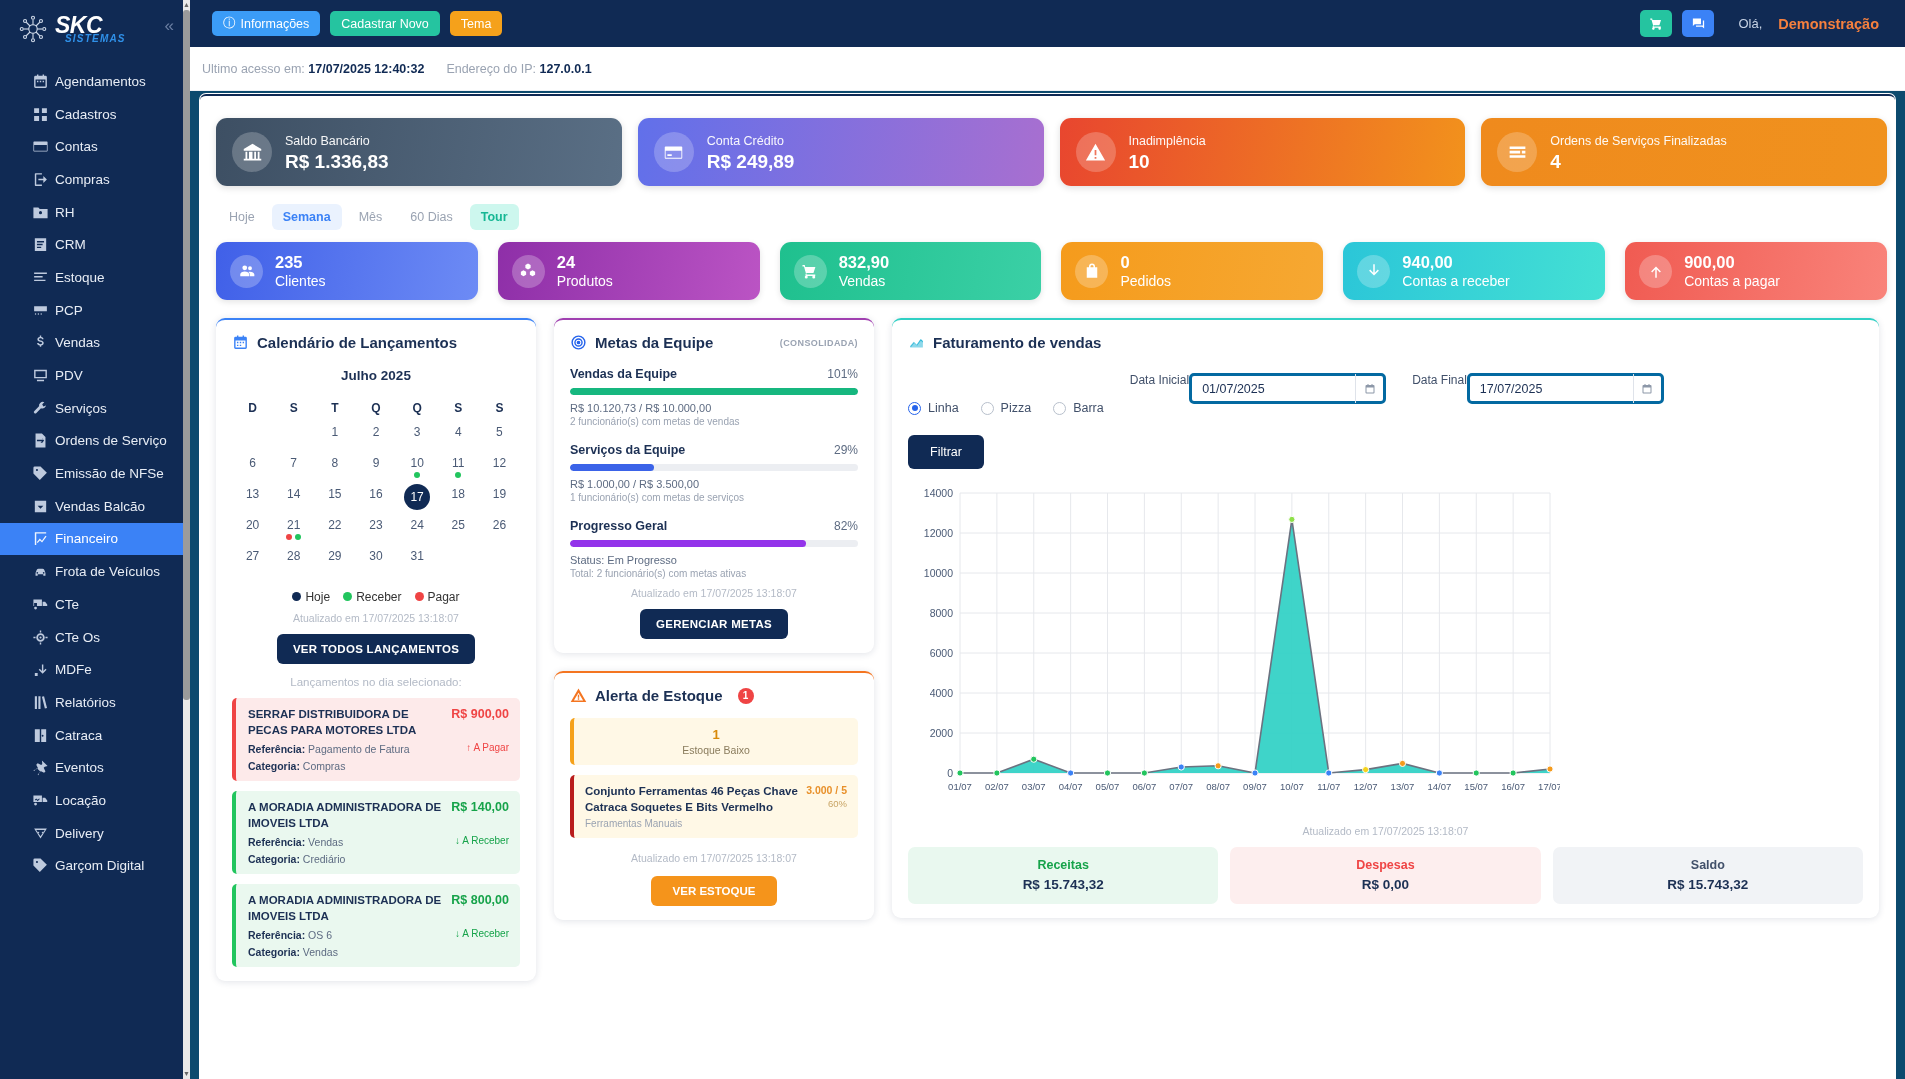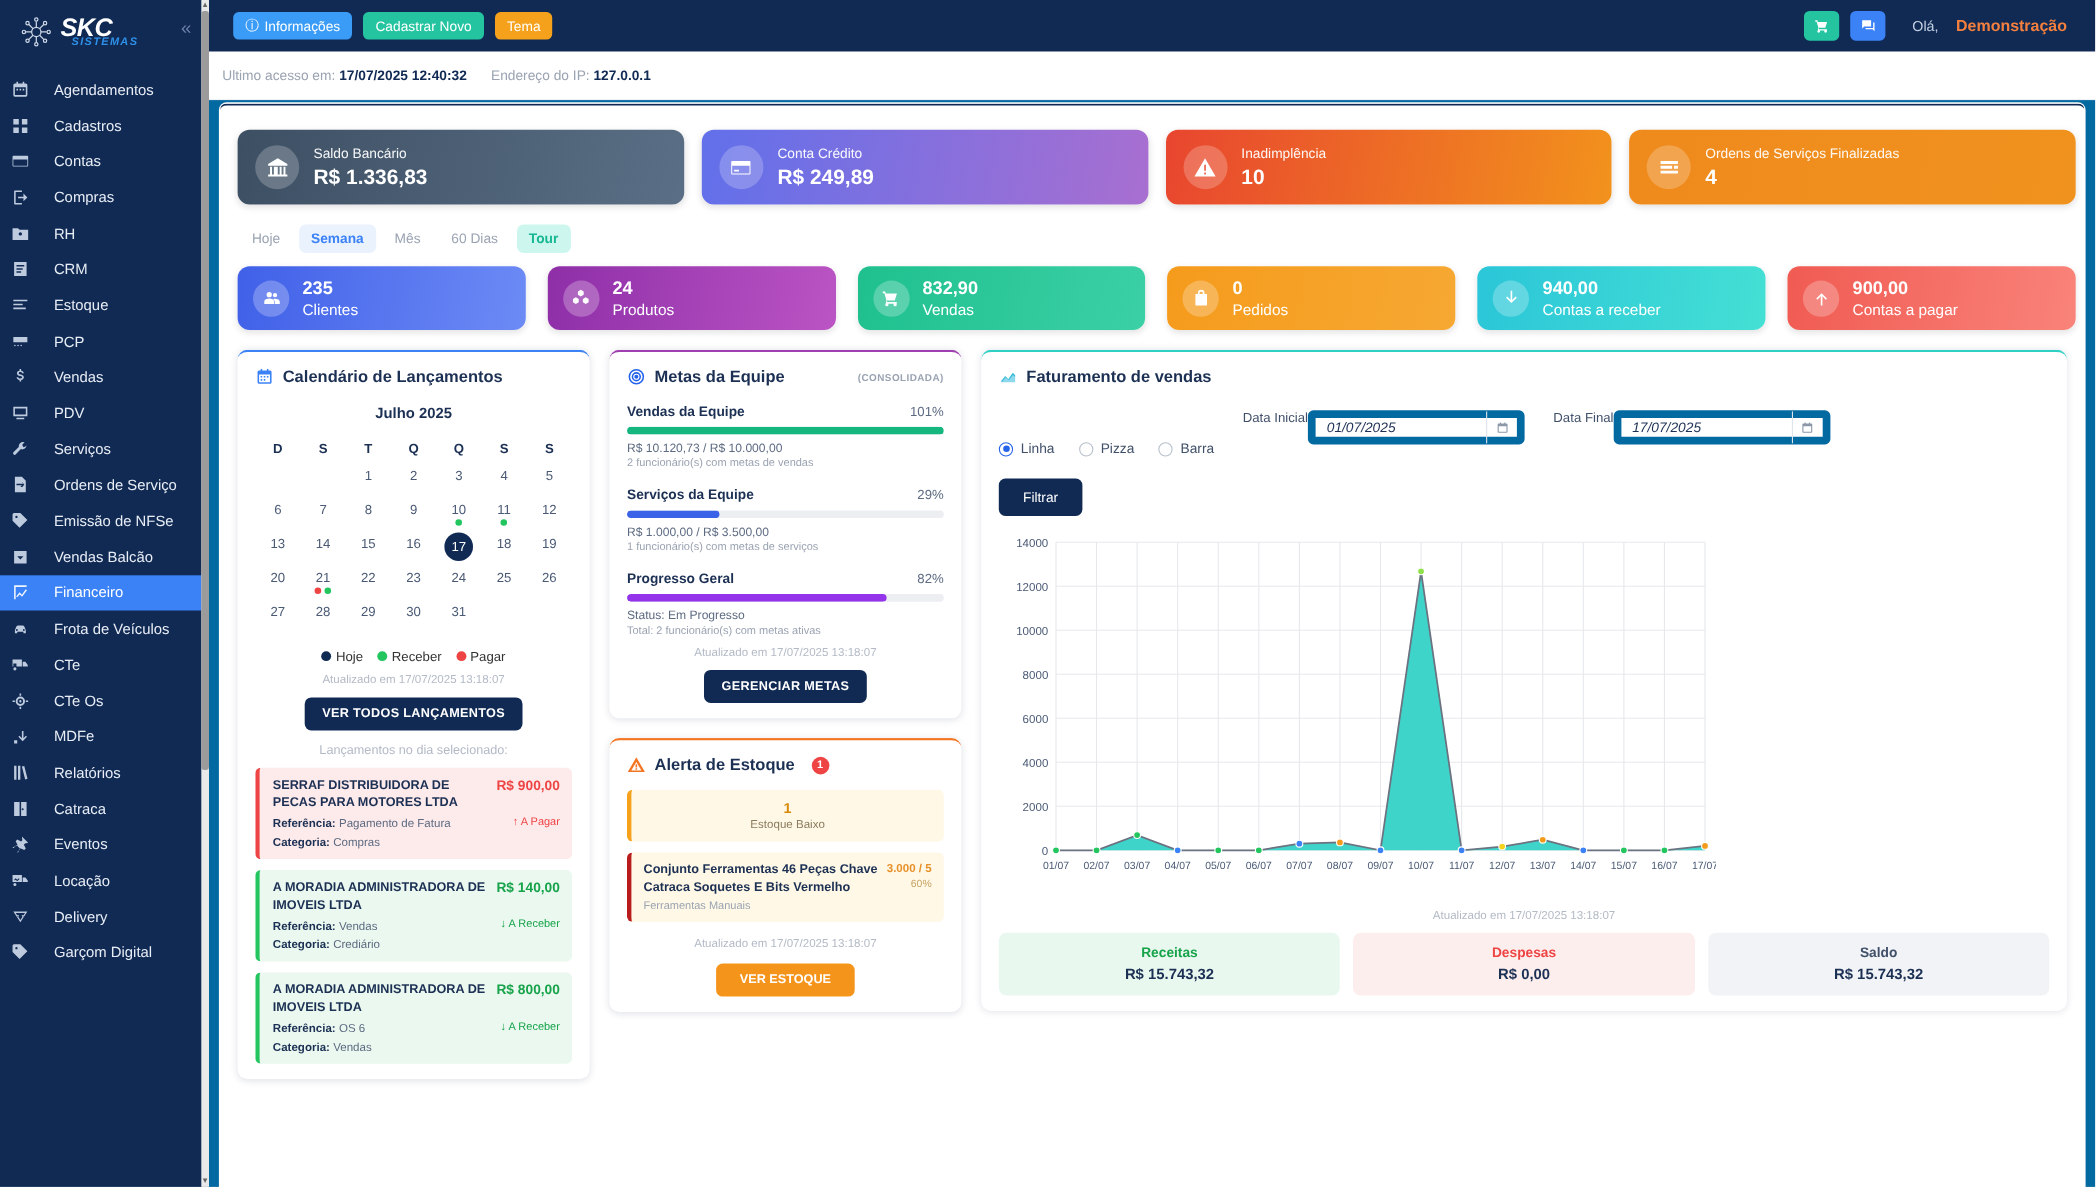--- a/index.html
+++ b/index.html
@@ -33,22 +33,22 @@
   .brand-sis {
     font-size: 10px; font-weight: bold; font-style: italic;
     color: #2f90e8; letter-spacing: 1.2px; margin-top: -3px; margin-left: 10px;
   }
   .collapse-btn {
     position: absolute; right: 16px; top: 17px;
     color: #6b7fa3; font-size: 17px; cursor: pointer; line-height: 1;
   }
   .nav { margin-top: 8px; }
   .nav-item {
-    display: flex; align-items: center; gap: 22px;
-    height: 32.7px; padding-left: 10px;
+    display: flex; align-items: center; gap: 6px;
+    height: 32.7px; padding-left: 32px;
     color: #e8edf5; font-size: 13.5px;
     cursor: pointer; user-select: none;
   }
   .nav-item.active { background: #3b82f6; color: #fff; }
   .nav-ico { width: 17px; height: 17px; flex: 0 0 17px; opacity: .92; display:block; }
   .nav-ico svg { width: 17px; height: 17px; display: block; fill: #cdd8ea; }
   .nav-item.active .nav-ico svg { fill: #ffffff; }
 
   
   #sb-rail {
@@ -93,21 +93,21 @@
 
   .infobar {
     height: 44px; background: #ffffff; display: flex; align-items: center;
     padding-left: 12px; gap: 22px; font-size: 12.5px; color: #9aa3b2;
     border-bottom: 1px solid #f0f1f4;
   }
   .infobar b { color: #102a54; }
 
   .content {
     position: absolute; top: 91px; left: 0; right: 0; bottom: 0;
-    overflow: hidden; background: #0369a1;
+    overflow: hidden; background: #0c4a6e;
   }
   .panel-wrap {
     margin: 3px 10px 0 10px; border-top: 2px solid #102a54;
     border-radius: 6px 6px 0 0; background: #fff;
     min-height: 990px; padding: 12px 8px 0 8px;
     box-shadow: 0 0 0 1px #fff;
   }
 
   
   .kpi-row { display: flex; gap: 16px; padding: 10px 0 0 8px; }
@@ -271,23 +271,23 @@
   .radio { display: flex; align-items: center; gap: 7px; font-size: 12.5px; color: #41506a; cursor: pointer; }
   .rd { width: 13px; height: 13px; border-radius: 50%; border: 1.5px solid #b8c0cc; display: inline-block; position: relative; }
   .rd.on { border-color: #2563eb; }
   .rd.on::after {
     content: ''; position: absolute; left: 2.5px; top: 2.5px;
     width: 6px; height: 6px; border-radius: 50%; background: #2563eb;
   }
   .date-field { display: flex; flex-direction: row; }
   .date-lbl { font-size: 12px; color: #41506a; margin-bottom: 7px; }
   .date-inp {
-    width: 197px; height: 31px; border: 7px solid #0369a1; border-radius: 5px;
+    width: 197px; height: 31px; border: 3px solid #0369a1; border-radius: 5px;
     display: flex; align-items: center; font-size: 12.5px; color: #1c3054;
-    padding-left: 10px; background: #fff; font-style: italic;
+    padding-left: 10px; background: #fff;
   }
   .date-btn {
     margin-left: auto; width: 28px; height: 29px; border-left: 1px solid #dfe3ea;
     display: flex; align-items: center; justify-content: center; cursor: pointer;
   }
   .date-btn svg { width: 12px; height: 12px; fill: #8c97a8; display:block; }
   .btn-filtrar {
     background: #102a54; color: #fff; border: none; border-radius: 6px;
     padding: 10px 22px; font-size: 12.5px; cursor: pointer; margin-top: 20px;
     font-family: "Liberation Sans", sans-serif;

